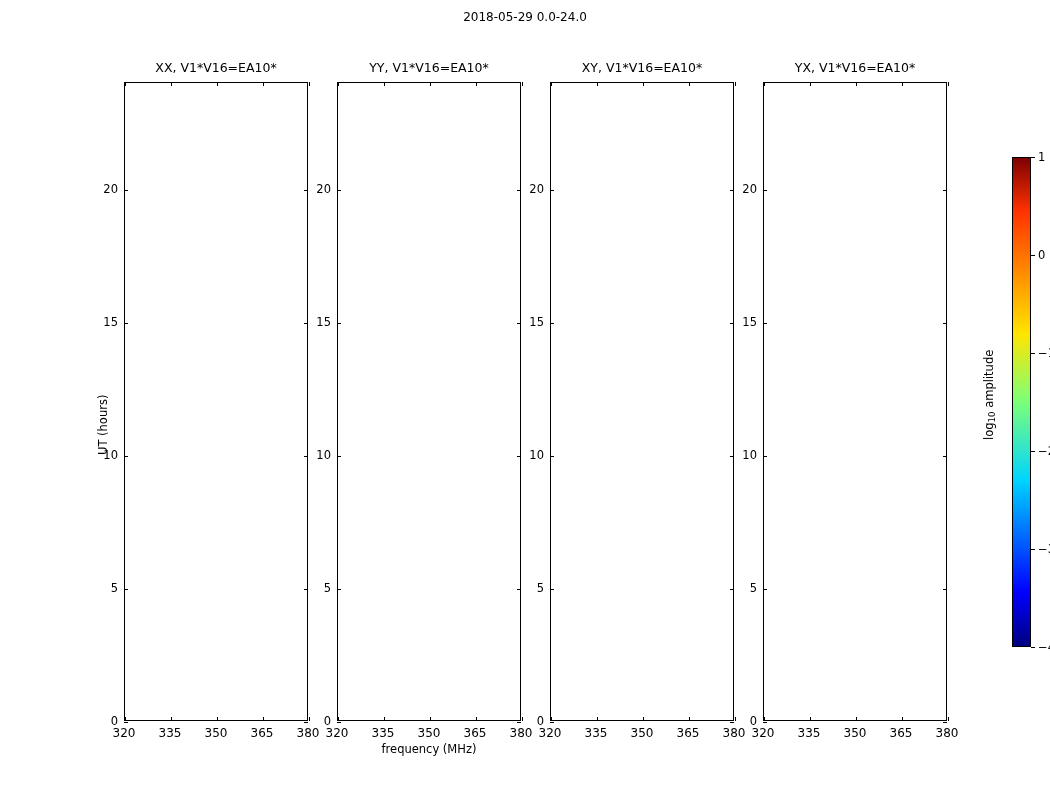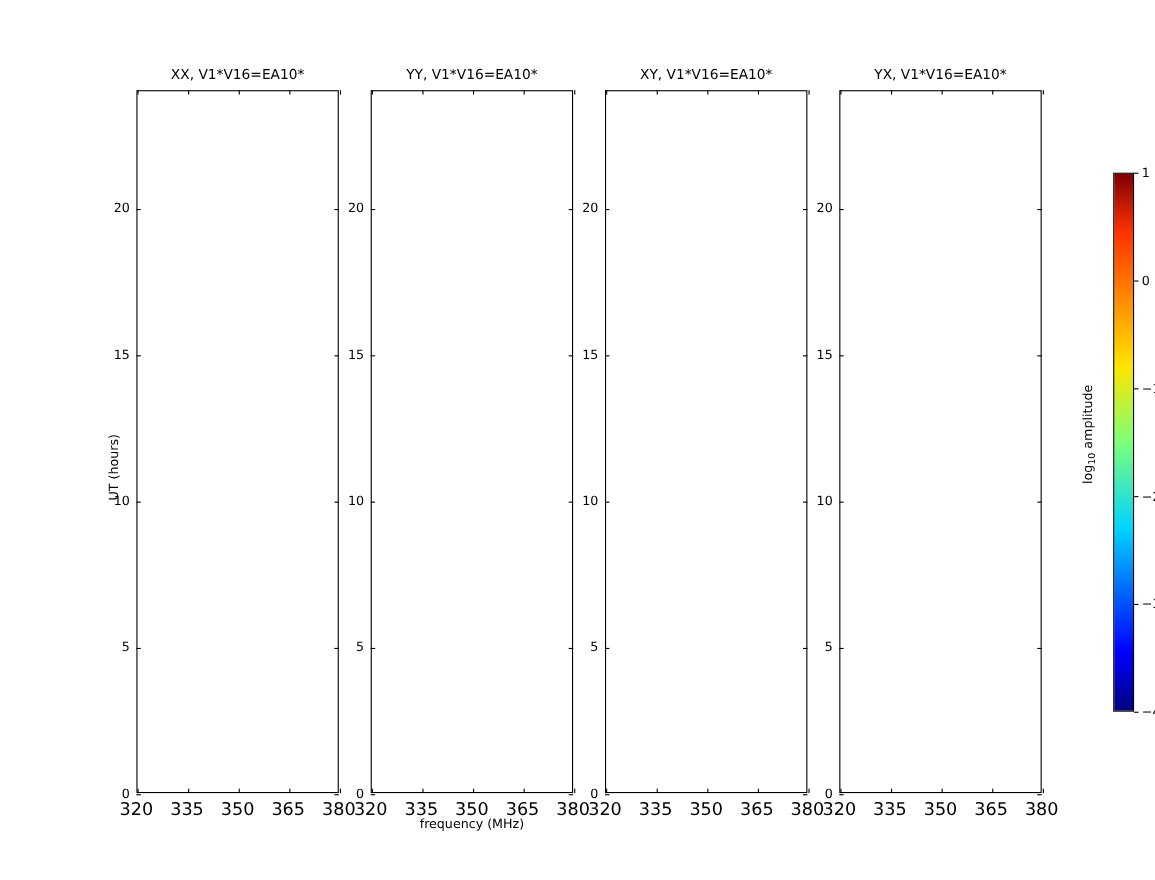--- a/index.html
+++ b/index.html
@@ -76,21 +76,21 @@
   }
   .tick-y-right {
     position: absolute;
     right: -1px;
     height: 1px;
     width: 4px;
     background: #000;
   }
   .ticklabel-x {
     position: absolute;
-    font-size: 16px;
+    font-size: 12px;
     transform: translateX(-50%);
     white-space: nowrap;
   }
   .ticklabel-y {
     position: absolute;
     font-size: 11.5px;
     transform: translateY(-50%);
     text-align: right;
     white-space: nowrap;
   }
@@ -150,20 +150,21 @@
   sub {
     font-size: 75%;
     vertical-align: -0.25em;
   }
 </style>
 </head>
 <body>
 
 <div id="figure">
 
+  <div class="suptitle">2018-05-29 0.0-24.0</div>
 
   <div class="panel" id="panel-0" style="left:124px; width:184px;">
     <div class="panel-title">XX, V1*V16=EA10*</div>
     <div class="axes-frame">
         <div class="tick-x" style="left: 0px;"></div>
         <div class="tick-x-top" style="left: 0px;"></div>
         <div class="tick-x" style="left: 46px;"></div>
         <div class="tick-x-top" style="left: 46px;"></div>
         <div class="tick-x" style="left: 92px;"></div>
         <div class="tick-x-top" style="left: 92px;"></div>

